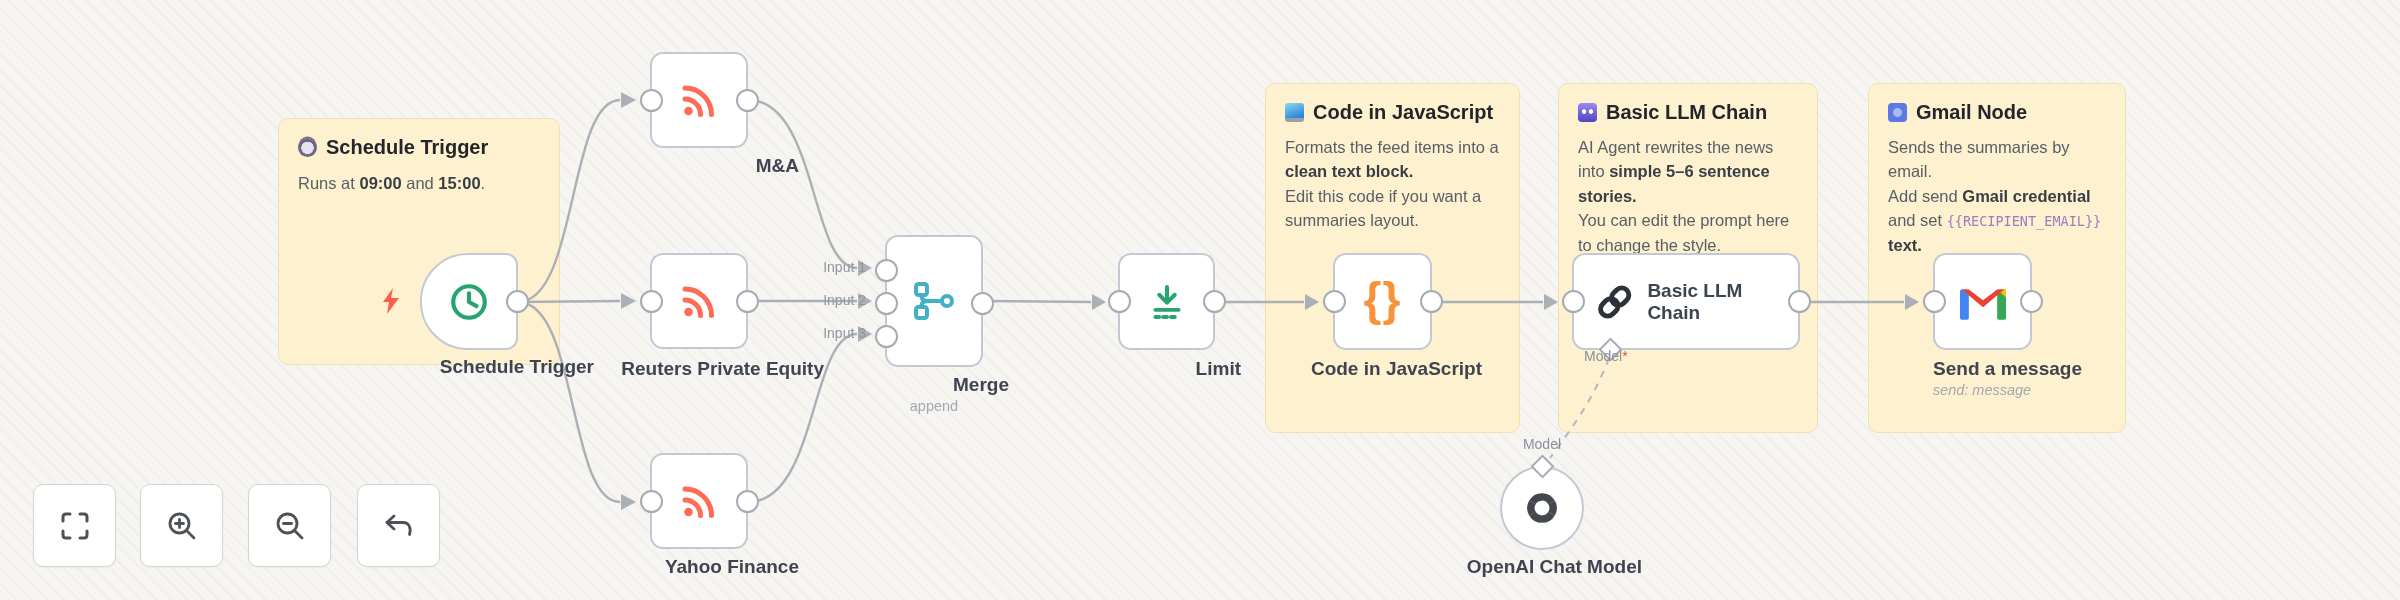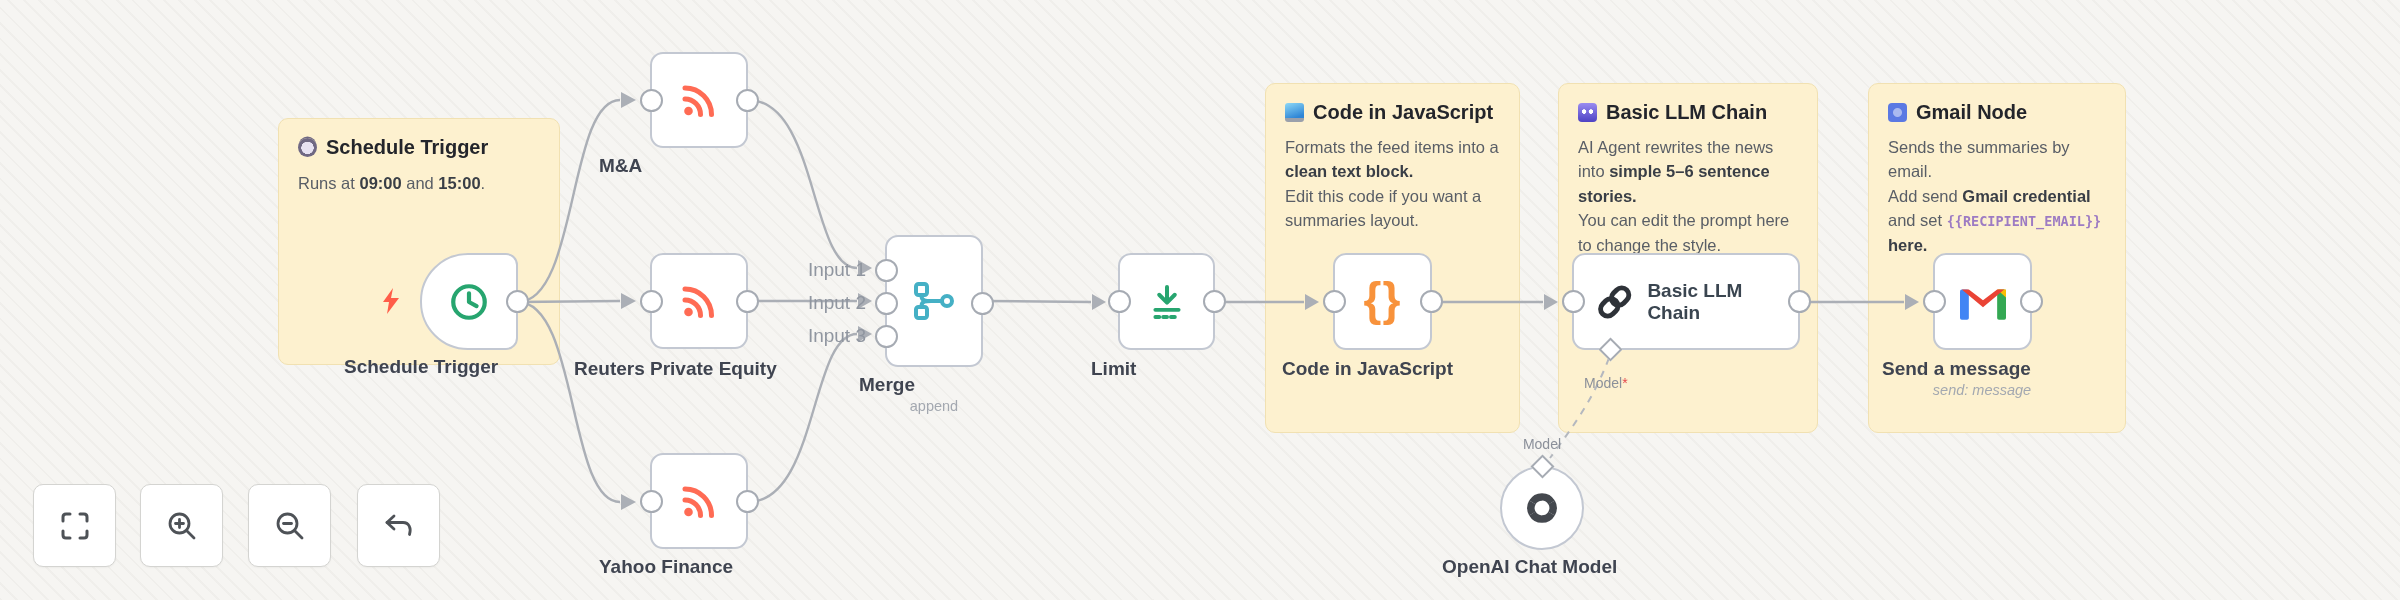--- a/index.html
+++ b/index.html
@@ -23,21 +23,21 @@
     border:1.5px solid #f1e1b2;
     border-radius:10px;
     padding:17px 19px;
     z-index:1;
   }
   .sticky-title { display:flex; align-items:center; gap:9px; font-size:20px; font-weight:700; color:#23252b; }
   .sticky-body { margin-top:11px; font-size:16.5px; line-height:1.48; color:#595e66; }
   .sticky-body b { color:#393e46; font-weight:700; }
   .sticky-body code {
     font-family:"DejaVu Sans Mono","Liberation Mono",monospace;
-    font-size:13.5px; color:#9d7bc3; font-weight:700;
+    font-size:13.5px; color:#9d7bc3; font-weight:400;
   }
   .emoji { width:19px; height:19px; display:inline-block; flex:0 0 auto; }
   .emoji-clock { border-radius:50%; background:radial-gradient(circle at 50% 52%, #e7e2f2 0 44%, #6f6883 46%); box-shadow:0 -2px 0 -0.5px #6f6883; }
   .emoji-laptop { border-radius:3px; background:linear-gradient(160deg,#8ed9f7 0%,#2f86d6 85%); border-bottom:4px solid #9aa0ab; }
   .emoji-robot { border-radius:4px; background:linear-gradient(#9a8cf0,#5b4fd1);
     background-image:radial-gradient(circle at 32% 45%, #fff 0 2px, transparent 2.5px), radial-gradient(circle at 68% 45%, #fff 0 2px, transparent 2.5px), linear-gradient(#9a8cf0,#4e42c4); }
   .emoji-mail { border-radius:4px; background:radial-gradient(circle at 50% 50%, #aab9f0 0 4px, #5b79e3 5px); }
 
   
   .node {
@@ -57,29 +57,29 @@
   }
   .port.in  { left:-12.5px; }
   .port.out { right:-12.5px; }
   .port.mid { top:50%; margin-top:-11.5px; }
   .diamond {
     position:absolute; width:17px; height:17px;
     background:#fff; border:2.5px solid #a6abb3;
     transform:rotate(45deg); z-index:4;
   }
   .node-label {
-    position:absolute; text-align:left;
+    position:absolute; text-align:right;
     font-size:19px; font-weight:600; color:#3f4450; z-index:3;
   }
   .node-sublabel {
     position:absolute; text-align:center;
     font-size:14.5px; font-weight:400; color:#a3a8b0; z-index:3;
   }
   .inner-label { font-size:19px; font-weight:600; color:#3a4550; margin-left:14px; }
-  .port-label { position:absolute; font-size:19px; color:#9096a0; text-align:right; z-index:2; }
+  .port-label { position:absolute; font-size:14px; color:#9096a0; text-align:right; z-index:2; }
   .model-label { position:absolute; font-size:14px; color:#8b909a; z-index:3; }
   .model-label .req { color:#e5484d; }
   .brace-icon { font-size:46px; font-weight:700; color:#f8923b; letter-spacing:1px; line-height:1; padding-bottom:6px; }
 
   
   #edges { position:absolute; inset:0; z-index:2; pointer-events:none; }
 
   
   .tool-btn {
     position:absolute; width:83px; height:83px;
@@ -116,21 +116,21 @@
       <span>Basic LLM Chain</span>
     </div>
     <div class="sticky-body"><span>AI Agent rewrites the news into </span><b>simple 5–6 sentence stories.</b><br><span>You can edit the prompt here to change the style.</span></div>
   </div>
 
   <div class="sticky" style="left:1868px; top:83px; width:258px; height:350px;">
     <div class="sticky-title">
       <span class="emoji emoji-mail"></span>
       <span>Gmail Node</span>
     </div>
-    <div class="sticky-body"><span>Sends the summaries by email.</span><br><span>Add send </span><b>Gmail credential</b><span> and set </span><code>{{RECIPIENT_EMAIL}}</code><span> </span><b>here.</b></div>
+    <div class="sticky-body"><span>Sends the summaries by email.</span><br><span>Add send </span><b>Gmail credential</b><span> and set </span><code>{{RECIPIENT_EMAIL}}</code><span> </span><b>text.</b></div>
   </div>
 
   <svg id="edges" width="2400" height="600" viewBox="0 0 2400 600">
     <g stroke="#abafb6" stroke-width="2.4" fill="none">
       <path d="M 518 302 C 578 302 568 100 620 100"></path>
       <path d="M 518 302 L 620 301"></path>
       <path d="M 518 302 C 578 302 568 502 620 502"></path>
       <path d="M 748 100 C 818 100 810 268 857 268"></path>
       <path d="M 748 301 L 857 301"></path>
       <path d="M 748 502 C 818 502 810 334 857 334"></path>
@@ -249,21 +249,21 @@
       <g fill="none" stroke="#2e3238" stroke-width="4.4" transform="rotate(-45 17 17)">
         <rect x="1.5" y="10.5" width="17" height="13" rx="6.5"></rect>
         <rect x="15.5" y="10.5" width="17" height="13" rx="6.5"></rect>
       </g>
     </svg>
     <span class="inner-label">Basic LLM Chain</span>
     <span class="port in mid"></span>
     <span class="port out mid"></span>
     <span class="diamond" style="left:28px; bottom:-10px;"></span>
   </div>
-  <div class="model-label" style="left:1584px; top:375px;"><span>Model</span><span class="req">*</span></div>
+  <div class="model-label" style="left:1584px; top:348px;"><span>Model</span><span class="req">*</span></div>
 
   <div class="node" style="left:1933px; top:253px; width:99px; height:97px;">
     <svg width="46" height="36" viewBox="0 0 52 40">
       <rect x="0" y="6" width="10" height="34" rx="2" fill="#4285f4"></rect>
       <rect x="42" y="6" width="10" height="34" rx="2" fill="#34a853"></rect>
       <polygon points="42,6 52,6 52,15" fill="#fbbc04"></polygon>
       <polygon points="0,6 10,6 26,18 42,6 50,6 26,26 2,6" fill="#ea4335"></polygon>
     </svg>
     <span class="port in mid"></span>
     <span class="port out mid"></span>

